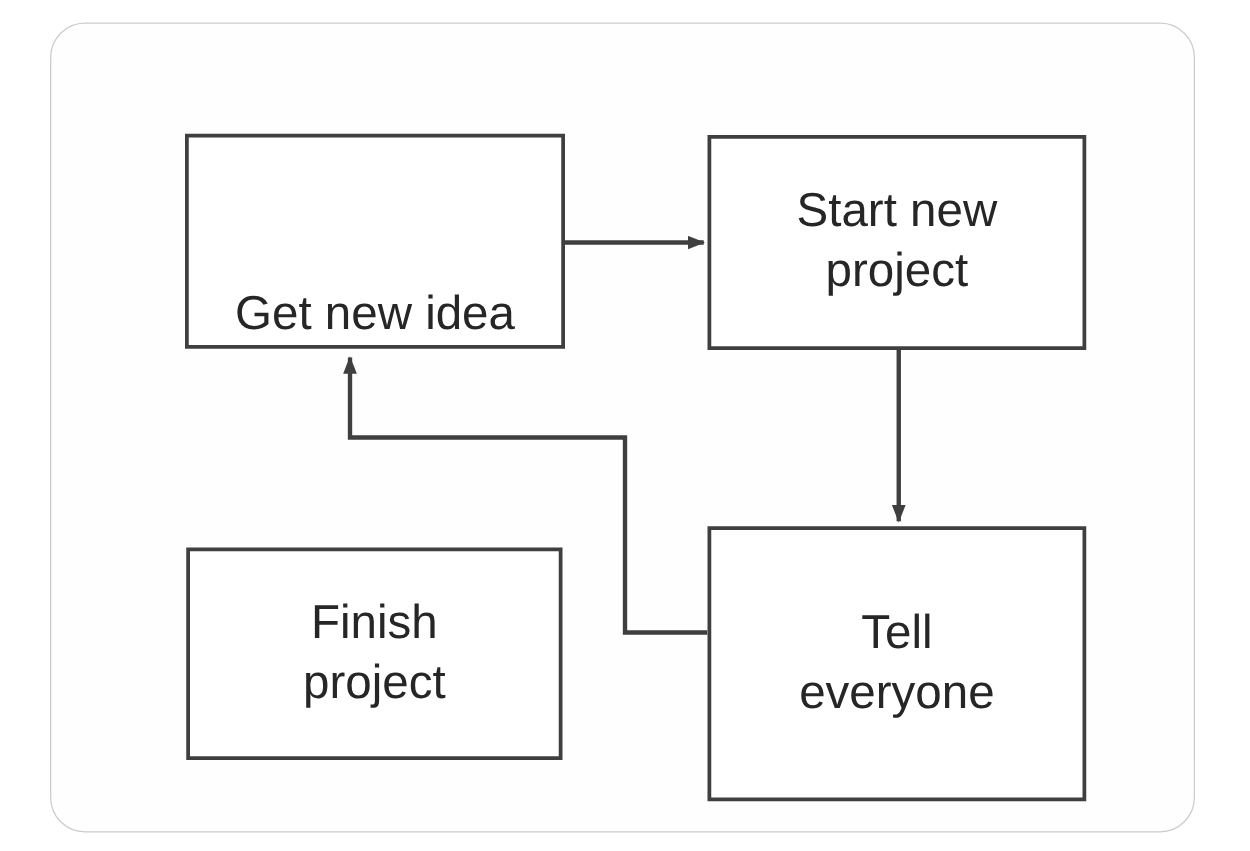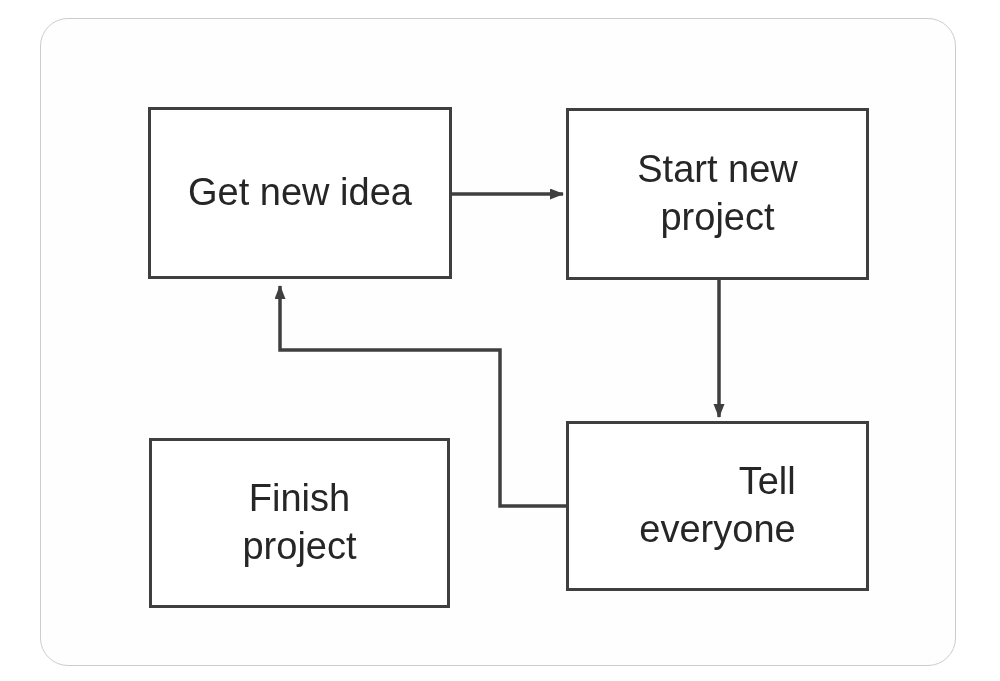--- a/index.html
+++ b/index.html
@@ -40,24 +40,24 @@
     background: #ffffff;
     display: flex;
     align-items: center;
     justify-content: center;
     text-align: center;
     color: #262626;
     font-size: 38px;
     line-height: 1.26;
     white-space: pre-line;
   }
-  .node-get-new-idea     { left: 148px; top: 107px; width: 304px; height: 172px; }
+  .node-get-new-idea     { left: 148px; top: 107px; width: 304px; height: 172px; align-items: flex-end; }
   .node-start-new-project{ left: 566px; top: 108px; width: 303px; height: 172px; }
   .node-finish-project   { left: 149px; top: 421px; width: 301px; height: 170px; margin-top: 17px; }
-  .node-tell-everyone    { left: 566px; top: 421px; width: 303px; height: 170px; text-align: right; }
+  .node-tell-everyone    { left: 566px; top: 421px; width: 303px; height: 220px; }
 </style>
 </head>
 <body>
 
 <div class="canvas">
 
   <div class="card"></div>
 
   <svg class="connector-layer" width="1000" height="681" viewBox="0 0 1000 681" xmlns="http://www.w3.org/2000/svg">
     <defs>

